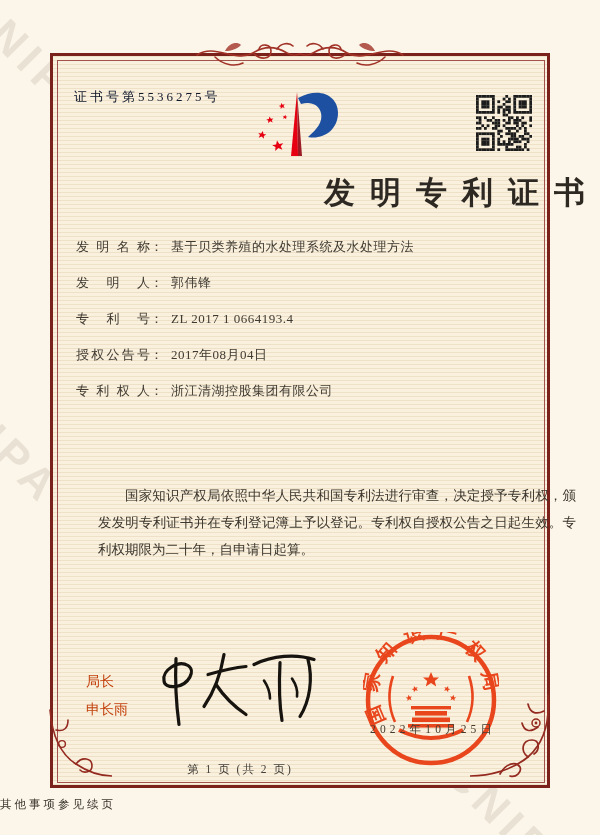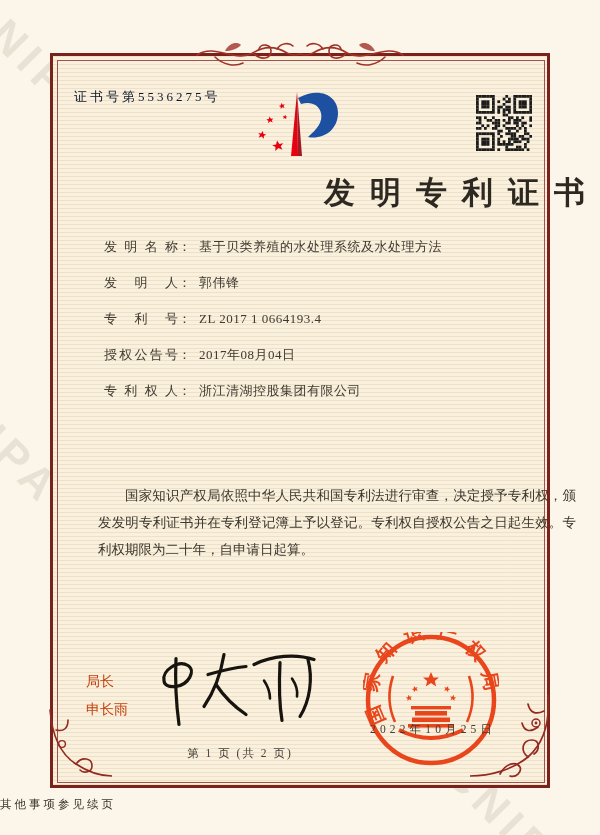--- a/index.html
+++ b/index.html
@@ -14,32 +14,32 @@
   .watermark{position:absolute;font-family:"Liberation Sans",sans-serif;font-weight:bold;
     font-size:44px;letter-spacing:7px;color:rgba(138,123,102,0.16);transform:rotate(45deg);
     transform-origin:left top;white-space:nowrap;pointer-events:none;}
   .watermark.red{color:rgba(196,98,78,0.20);}
   .cert-no{position:absolute;left:74px;top:88px;font-size:13px;letter-spacing:3px;color:#0f172a;}
   .logo{position:absolute;left:240px;top:84px;width:125px;height:78px;}
   .qr{position:absolute;left:476px;top:95px;width:56px;height:56px;}
   .title{position:absolute;left:0;top:166px;width:600px;text-align:right;
     font-size:31px;font-weight:bold;letter-spacing:15px;color:#2d2822;margin-top:6px;}
   .fields{position:absolute;left:76px;top:240px;width:462px;font-size:13px;color:#3f3930;}
-  .frow{margin-bottom:22px;line-height:14px;white-space:nowrap;margin-left:28px;}
+  .frow{margin-bottom:22px;line-height:14px;white-space:nowrap;}
   .flabel{display:inline-block;width:74px;text-align:justify;text-align-last:justify;vertical-align:top;}
   .fcolon{display:inline-block;vertical-align:top;}
   .fvalue{display:inline-block;margin-left:8px;vertical-align:top;letter-spacing:0.5px;}
   .gap2{display:inline-block;width:42px;}
   .bodytext{position:absolute;left:62px;top:482px;width:478px;font-size:13.5px;line-height:27px;
     text-align:justify;color:#3b352c;margin-left:36px;}
   .bodytext p{margin:0;text-indent:2em;}
   .sig-labels{position:absolute;left:86px;top:668px;font-size:14px;line-height:28px;color:#c2410c;}
   .autograph{position:absolute;left:158px;top:645px;width:165px;height:88px;}
   .seal{position:absolute;left:363px;top:632px;width:136px;height:136px;}
-  .page-info{position:absolute;left:0;top:746px;width:480px;text-align:center;font-size:11.5px;
+  .page-info{position:absolute;left:0;top:762px;width:480px;text-align:center;font-size:11.5px;
     letter-spacing:2px;color:#45403a;}
   .footer-note{position:absolute;left:0;top:797px;width:600px;font-size:11.5px;
     letter-spacing:3px;color:#3c372f;}
   .ornament{position:absolute;pointer-events:none;}
   .orn-top{left:195px;top:33px;width:210px;height:42px;}
   .orn-br{left:470px;top:693px;width:80px;height:88px;}
   .orn-bl{left:48px;top:706px;width:64px;height:74px;}
 </style>
 </head>
 <body>

